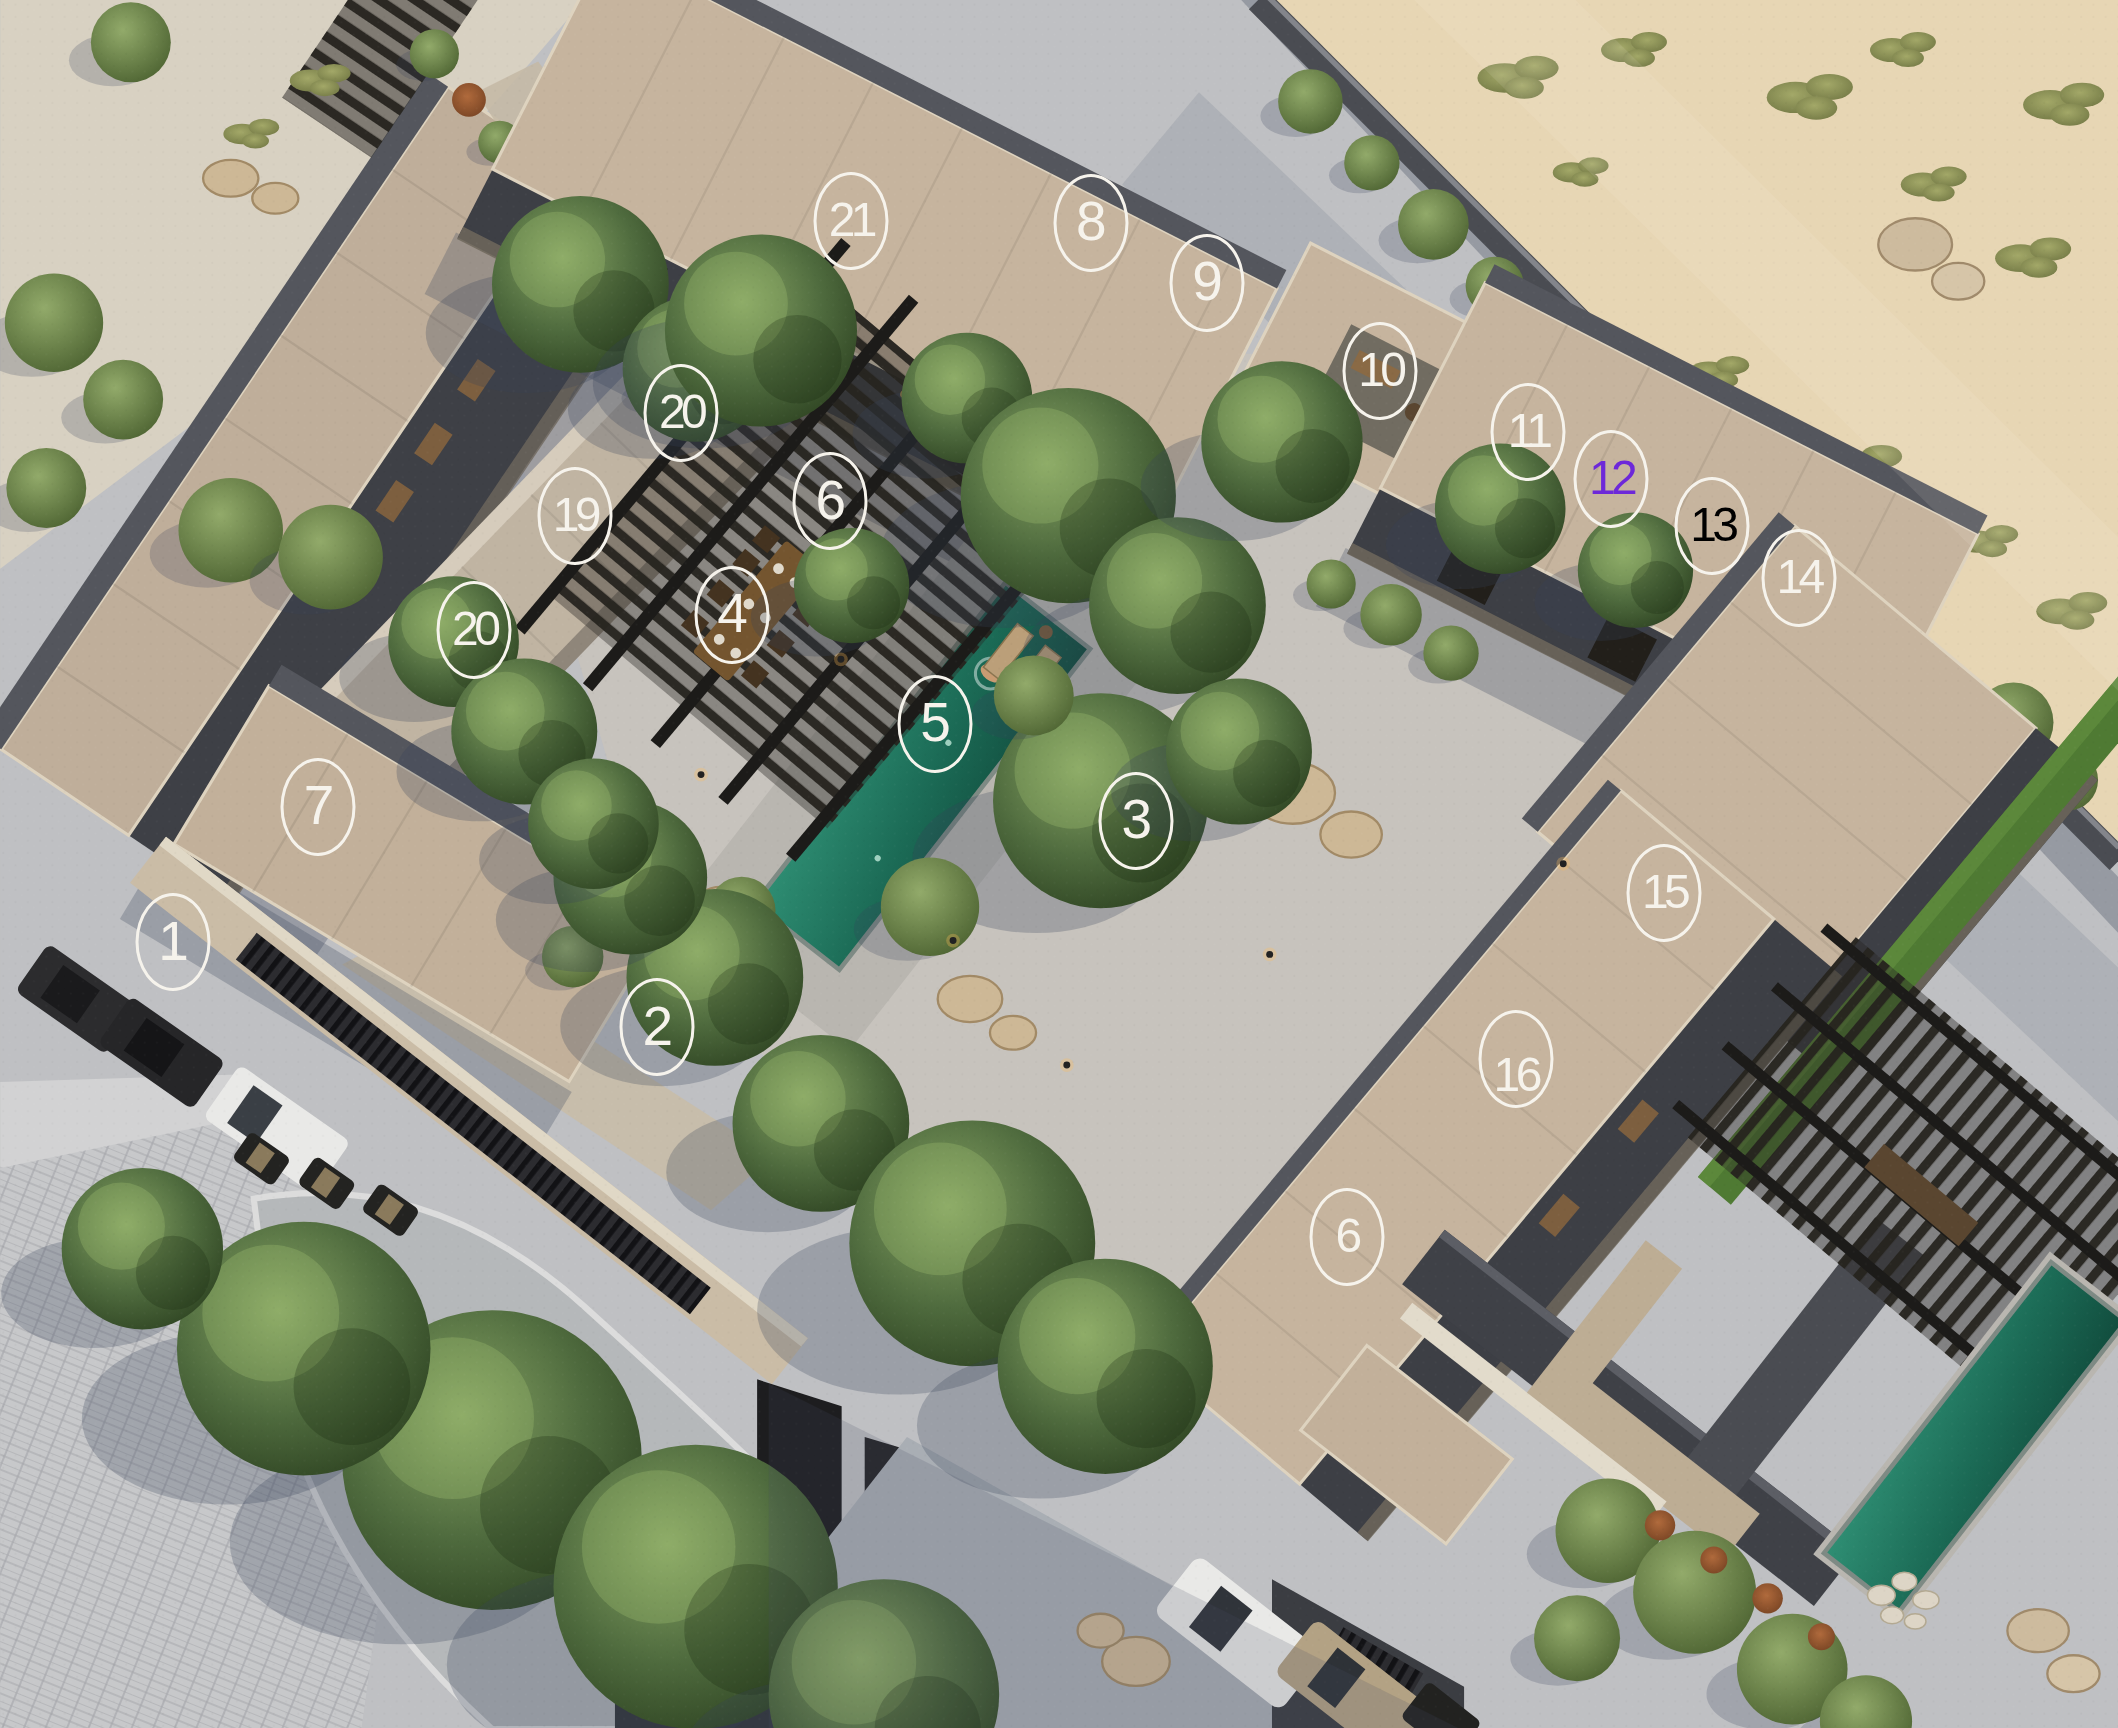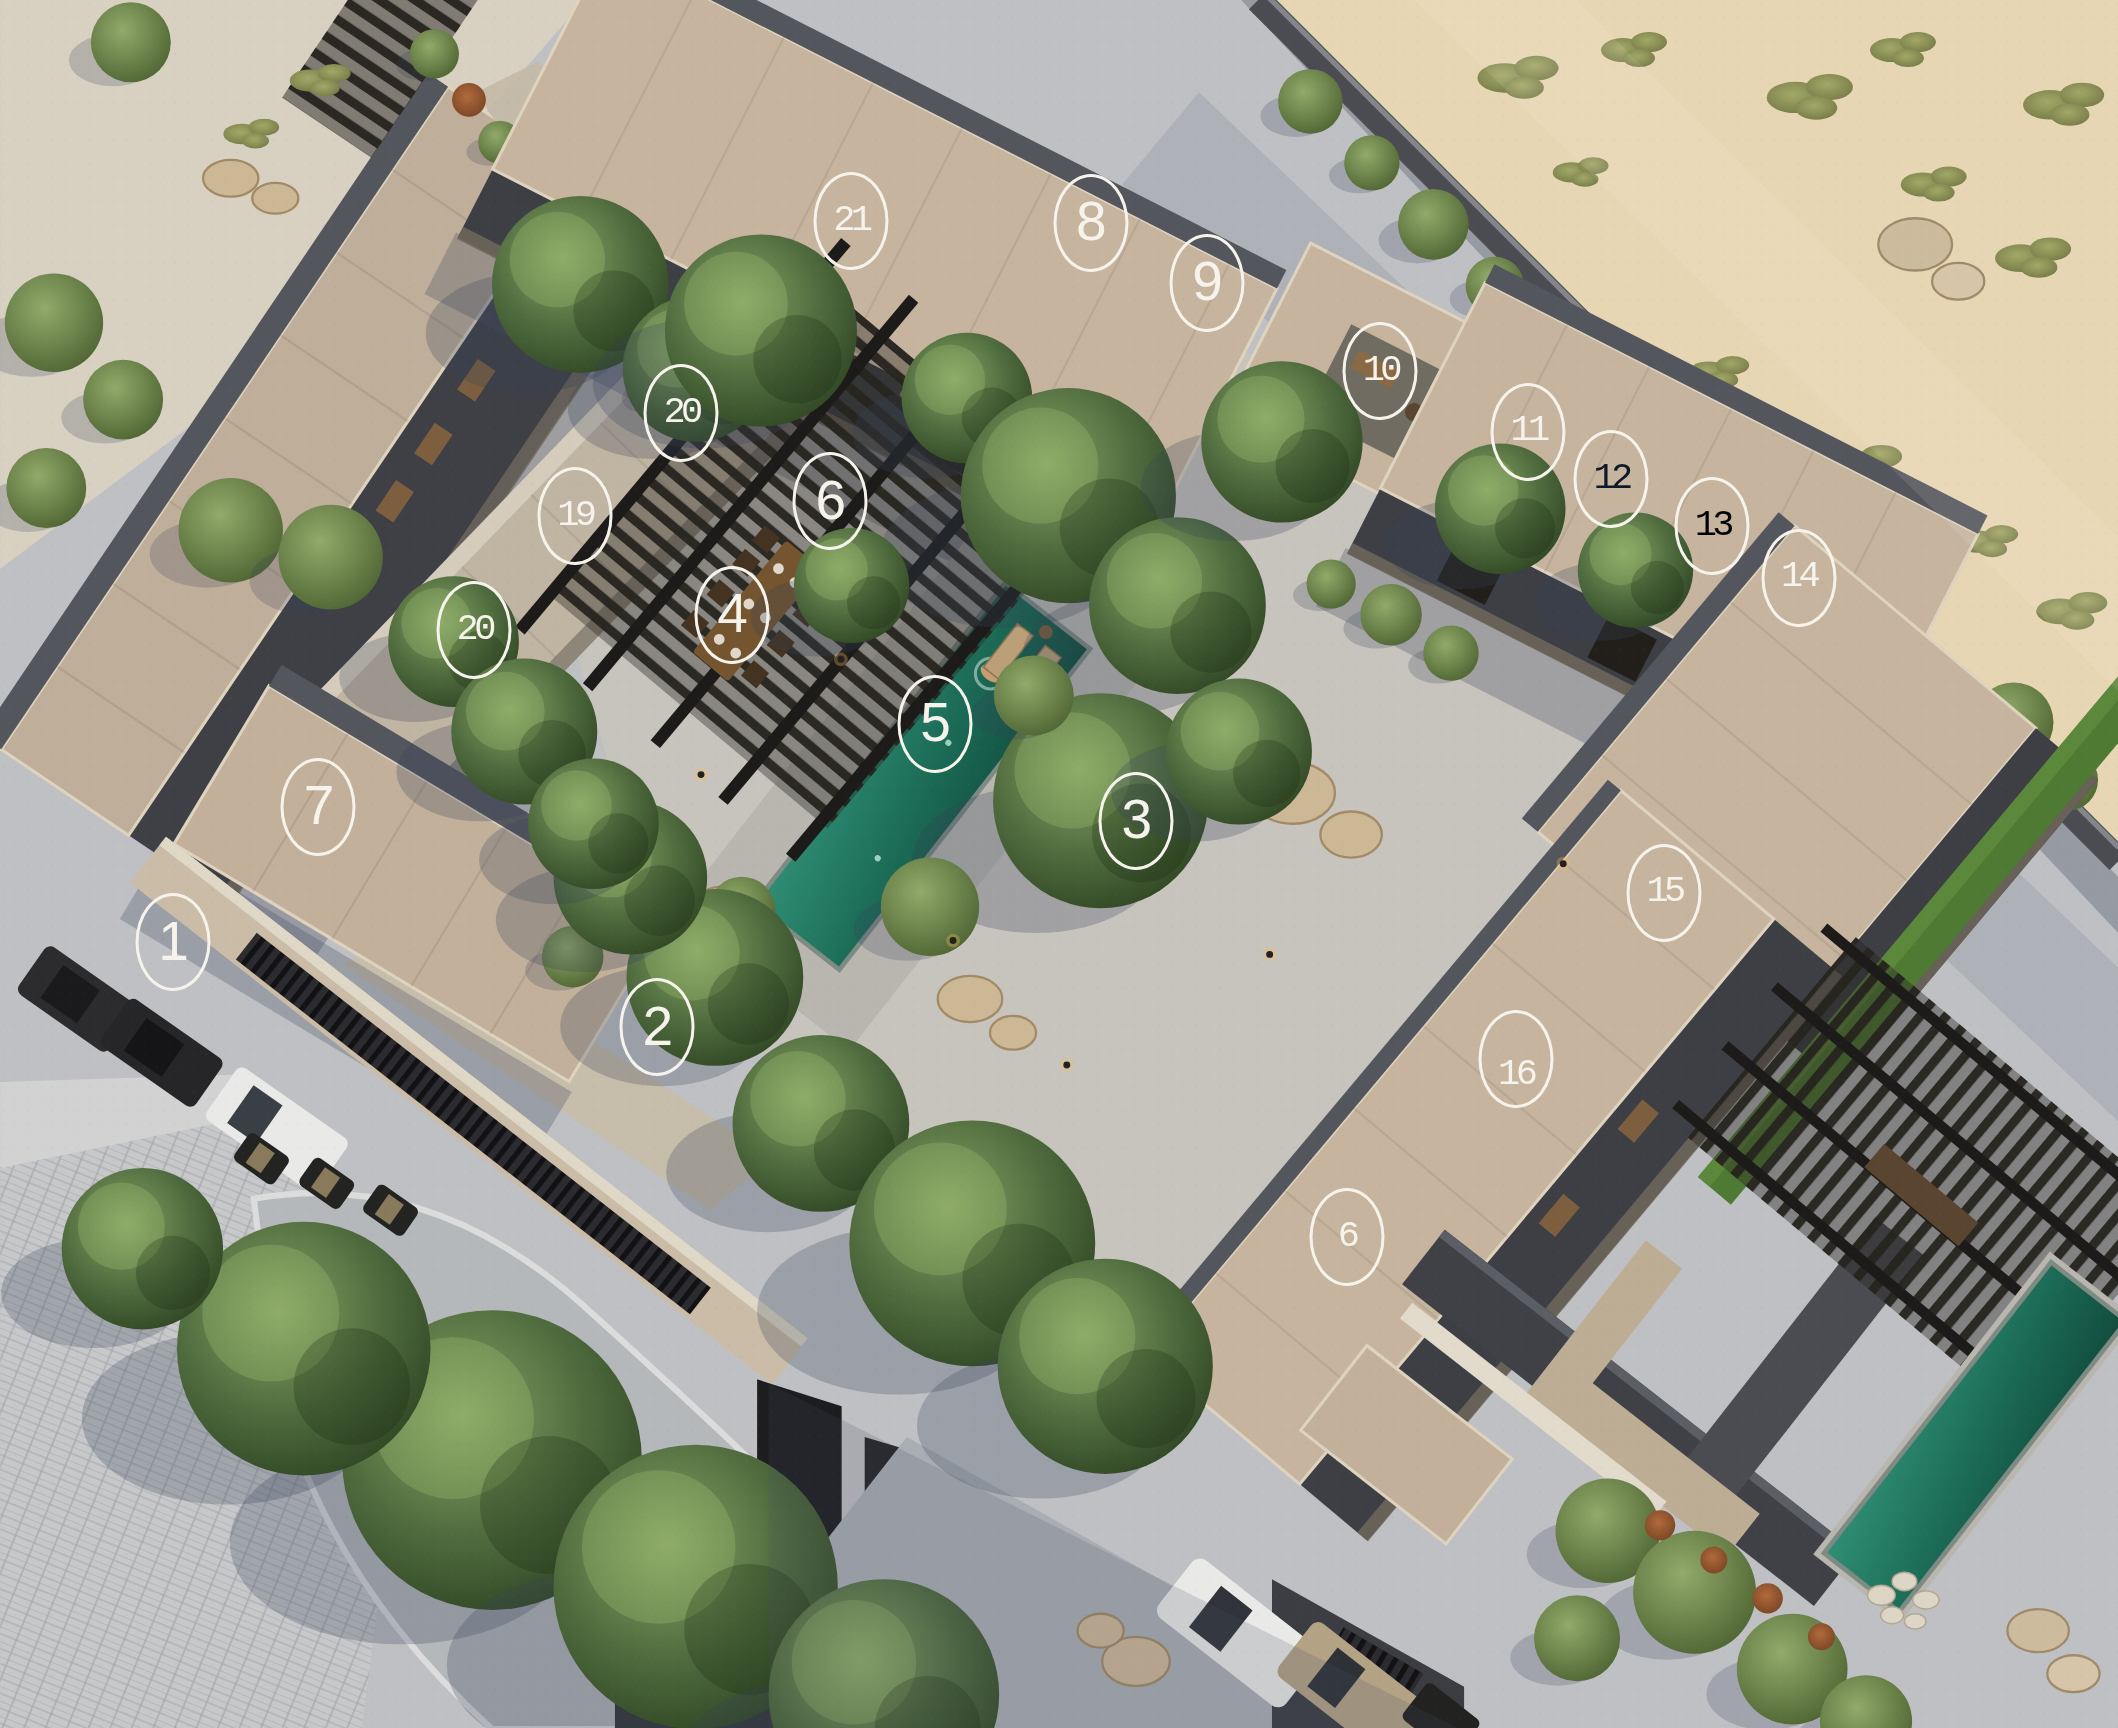--- a/index.html
+++ b/index.html
@@ -6,21 +6,21 @@
   #stage{position:relative;width:2119px;height:1729px;overflow:hidden;
          font-family:"Liberation Sans",sans-serif;background:#bfc0c3;}
   #scene-svg{position:absolute;left:0;top:0;}
   #marker-layer{position:absolute;left:0;top:0;width:100%;height:100%;pointer-events:none;}
   .marker{position:absolute;width:75px;height:98px;transform:translate(-50%,-50%);
           border:3.1px solid #f6f3ec;border-radius:50%;
           display:flex;align-items:center;justify-content:center;
           box-sizing:border-box;}
   .marker-num{color:#f6f3ec;font-size:55px;line-height:1;font-weight:300;
               letter-spacing:-1.5px;transform:translateY(-0.8px);}
-  .marker-num.two{letter-spacing:-4.6px;font-size:37px;font-family:Liberation Mono, monospace;}
+  .marker-num.two{letter-spacing:-4.6px;font-size:48px;}
 </style>
 </head>
 <body>
 
 <div id="stage">
 
 <svg id="scene-svg" width="2119" height="1729" viewBox="0 0 2757 2250" xmlns="http://www.w3.org/2000/svg">
 <defs>
   <radialGradient id="tg1" cx="40%" cy="35%" r="75%">
     <stop offset="0" stop-color="#85a263"></stop>
@@ -508,21 +508,21 @@
       <div class="marker" style="left: 56.95%; top: 16.36%; border-color: rgb(246, 243, 236);">
         <span class="marker-num" style="color: rgb(246, 243, 236);">9</span>
       </div>
       <div class="marker" style="left: 65.14%; top: 21.47%; border-color: rgb(246, 243, 236);">
         <span class="marker-num two" style="color: rgb(246, 243, 236);">10</span>
       </div>
       <div class="marker" style="left: 72.11%; top: 24.98%; border-color: rgb(246, 243, 236);">
         <span class="marker-num two" style="color: rgb(246, 243, 236);">11</span>
       </div>
       <div class="marker" style="left: 76.03%; top: 27.73%; border-color: rgb(246, 243, 236);">
-        <span class="marker-num two" style="color: #0f172a;">12</span>
+        <span class="marker-num two" style="color: #6d28d9;">12</span>
       </div>
       <div class="marker" style="left: 80.81%; top: 30.44%; border-color: rgb(246, 243, 236);">
         <span class="marker-num two" style="color: #000000; text-align: center;">13</span>
       </div>
       <div class="marker" style="left: 84.88%; top: 33.42%; border-color: rgb(246, 243, 236);">
         <span class="marker-num two" style="color: rgb(246, 243, 236);">14</span>
       </div>
       <div class="marker" style="left: 78.53%; top: 51.64%; border-color: rgb(246, 243, 236);">
         <span class="marker-num two" style="color: rgb(246, 243, 236);">15</span>
       </div>

